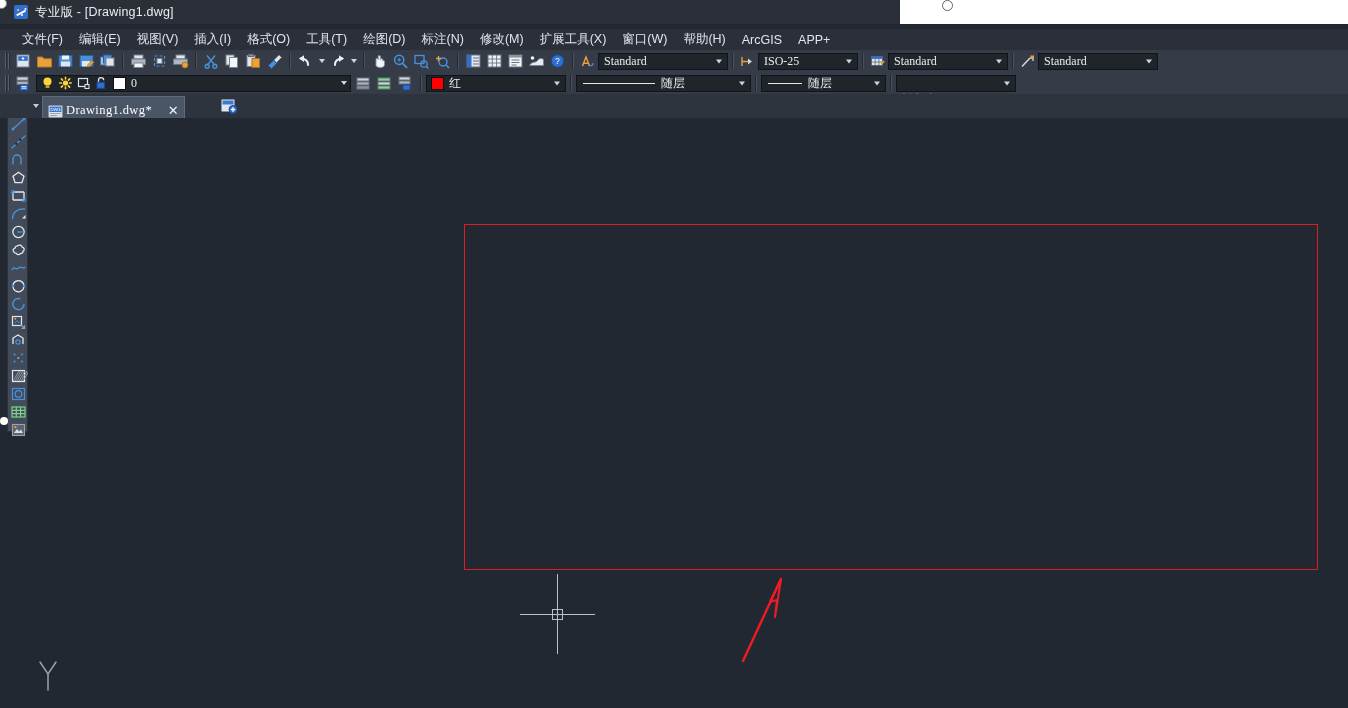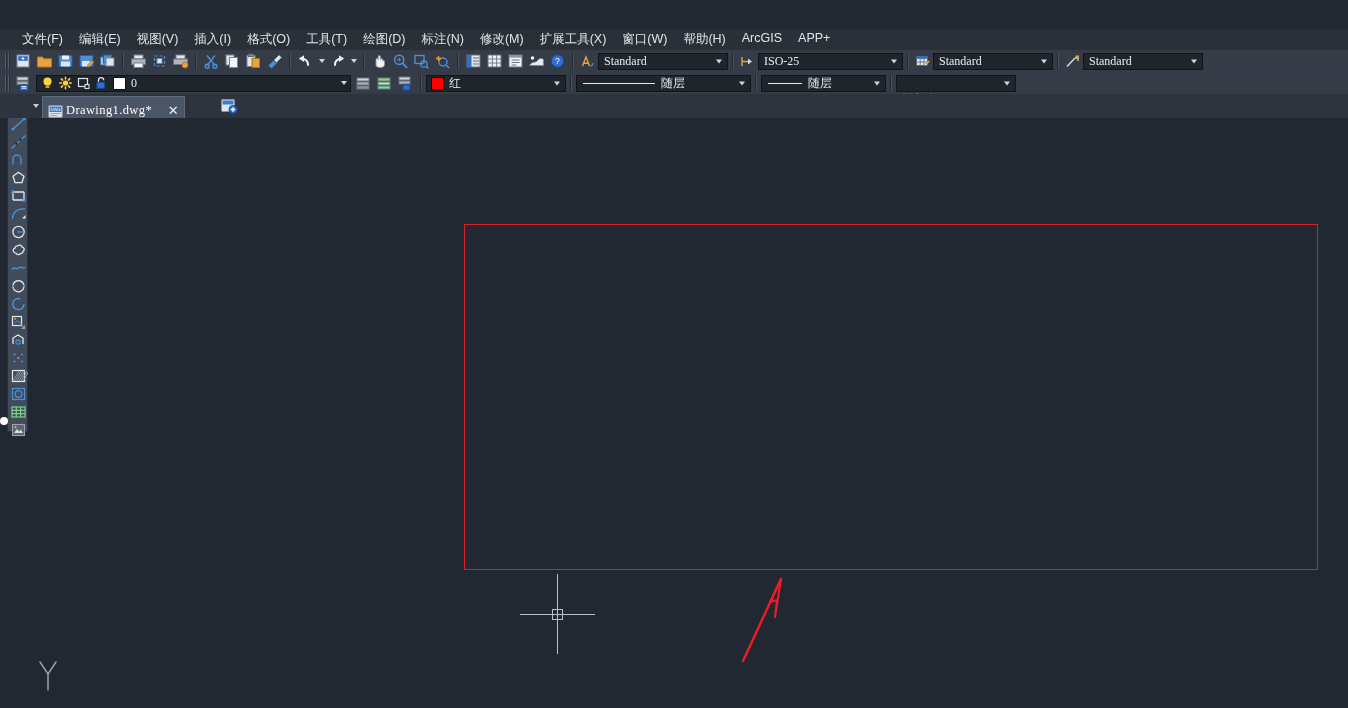--- a/index.html
+++ b/index.html
@@ -18,21 +18,21 @@
   .app-icon{width:14px;height:14px;border-radius:2px;background:#2f6fd0;position:relative;flex:0 0 auto;}
   .app-icon::before{content:"";position:absolute;left:2px;top:7px;width:10px;height:1.5px;background:#fff;transform:rotate(-28deg);}
   .app-icon::after{content:"";position:absolute;left:2.5px;top:3.5px;width:2.5px;height:2.5px;border-radius:50%;background:#ffd34d;
     box-shadow:4px 5px 0 0 #ffffff, 7.5px -1px 0 0 #ffffff;}
   .title-text{color:#e9edf2;font-size:12.5px;white-space:nowrap;letter-spacing:.2px;}
   .corner-dot{position:absolute;width:9px;height:9px;border:1.3px solid #9aa3ad;border-radius:50%;background:transparent;}
   .corner-dot.tl{left:-4px;top:-2px;border-color:#7f8790;background:#fff;}
   .corner-dot.tr{left:942px;top:0px;border-color:#5b6370;background:#fff;}
 
   
-  .menubar{position:absolute;left:0;top:29px;width:1348px;height:21px;background:#2b3038;display:flex;align-items:flex-start;
+  .menubar{position:absolute;left:0;top:29px;width:1348px;height:21px;background:#2b3038;display:flex;align-items:center;
            padding-left:14px;box-sizing:border-box;gap:0px;}
   .menu-item{color:#dfe5ec;font-size:12.5px;padding:2px 8px;white-space:nowrap;cursor:default;}
 
   
   .toolrow{position:absolute;left:0;width:1348px;background:#353c47;display:flex;align-items:center;}
   .toolrow#row1{top:50px;height:22px;}
   .toolrow#row2{top:72px;height:22px;}
   .tgrip{width:9px;height:18px;margin:0 1px 0 3px;flex:0 0 auto;position:relative;}
   .tgrip::before,.tgrip::after{content:"";position:absolute;top:1px;width:1px;height:16px;background:#555f6d;}
   .tgrip::before{left:2px;box-shadow:1px 0 0 #252b33;}
@@ -78,20 +78,29 @@
   .crosshair-v{position:absolute;width:1px;background:#b9c0c8;}
   .pickbox{position:absolute;width:11px;height:11px;border:1px solid #b9c0c8;box-sizing:border-box;}
   .pickbox::after{content:"";position:absolute;left:3px;top:3px;width:3px;height:3px;border:1px solid #9aa3ad;border-radius:50%;box-sizing:border-box;}
   .ucs{position:absolute;}
 </style>
 </head>
 <body>
 
 <div id="app">
 
+  <div class="titlebar">
+    <div class="title-dark"></div>
+    <div class="title-left">
+      <div class="app-icon"></div>
+      <div class="title-text">专业版 - [Drawing1.dwg]</div>
+    </div>
+    <div class="corner-dot tl"></div>
+    <div class="corner-dot tr"></div>
+  </div>
 
   <div class="menubar" id="menubar">
       <div class="menu-item">文件(F)</div>
       <div class="menu-item">编辑(E)</div>
       <div class="menu-item">视图(V)</div>
       <div class="menu-item">插入(I)</div>
       <div class="menu-item">格式(O)</div>
       <div class="menu-item">工具(T)</div>
       <div class="menu-item">绘图(D)</div>
       <div class="menu-item">标注(N)</div>
@@ -231,21 +240,21 @@
           <div class="ctext">Standard</div>
           <div class="cbtn">
             <div class="caret"></div>
           </div>
         </div>
         <div class="sep"></div>
         <div class="styleicon"><svg width="15" height="15" viewBox="0 0 15 15">
             <path d="M2 3v9M2 7.5h8" fill="none" stroke="#e8a33d" stroke-width="1.4"></path>
             <path d="M8 4.6l4 2.9-4 2.9z" fill="#cfd6de"></path>
           </svg></div>
-        <div class="combo" style="width: 145px; margin-left: 3px;">
+        <div class="combo" style="width: 100px; margin-left: 3px;">
           <div class="ctext">ISO-25</div>
           <div class="cbtn">
             <div class="caret"></div>
           </div>
         </div>
         <div class="sep"></div>
         <div class="styleicon"><svg width="15" height="15" viewBox="0 0 15 15">
             <rect x="1.5" y="2.5" width="11" height="9" fill="#dfe6ee" stroke="#5d646d"></rect>
             <rect x="1.5" y="2.5" width="11" height="2.4" fill="#2f6fd0"></rect>
             <path d="M5.2 4.9v6.6M8.9 4.9v6.6M1.5 8h11" stroke="#5d646d" stroke-width="0.8"></path>

